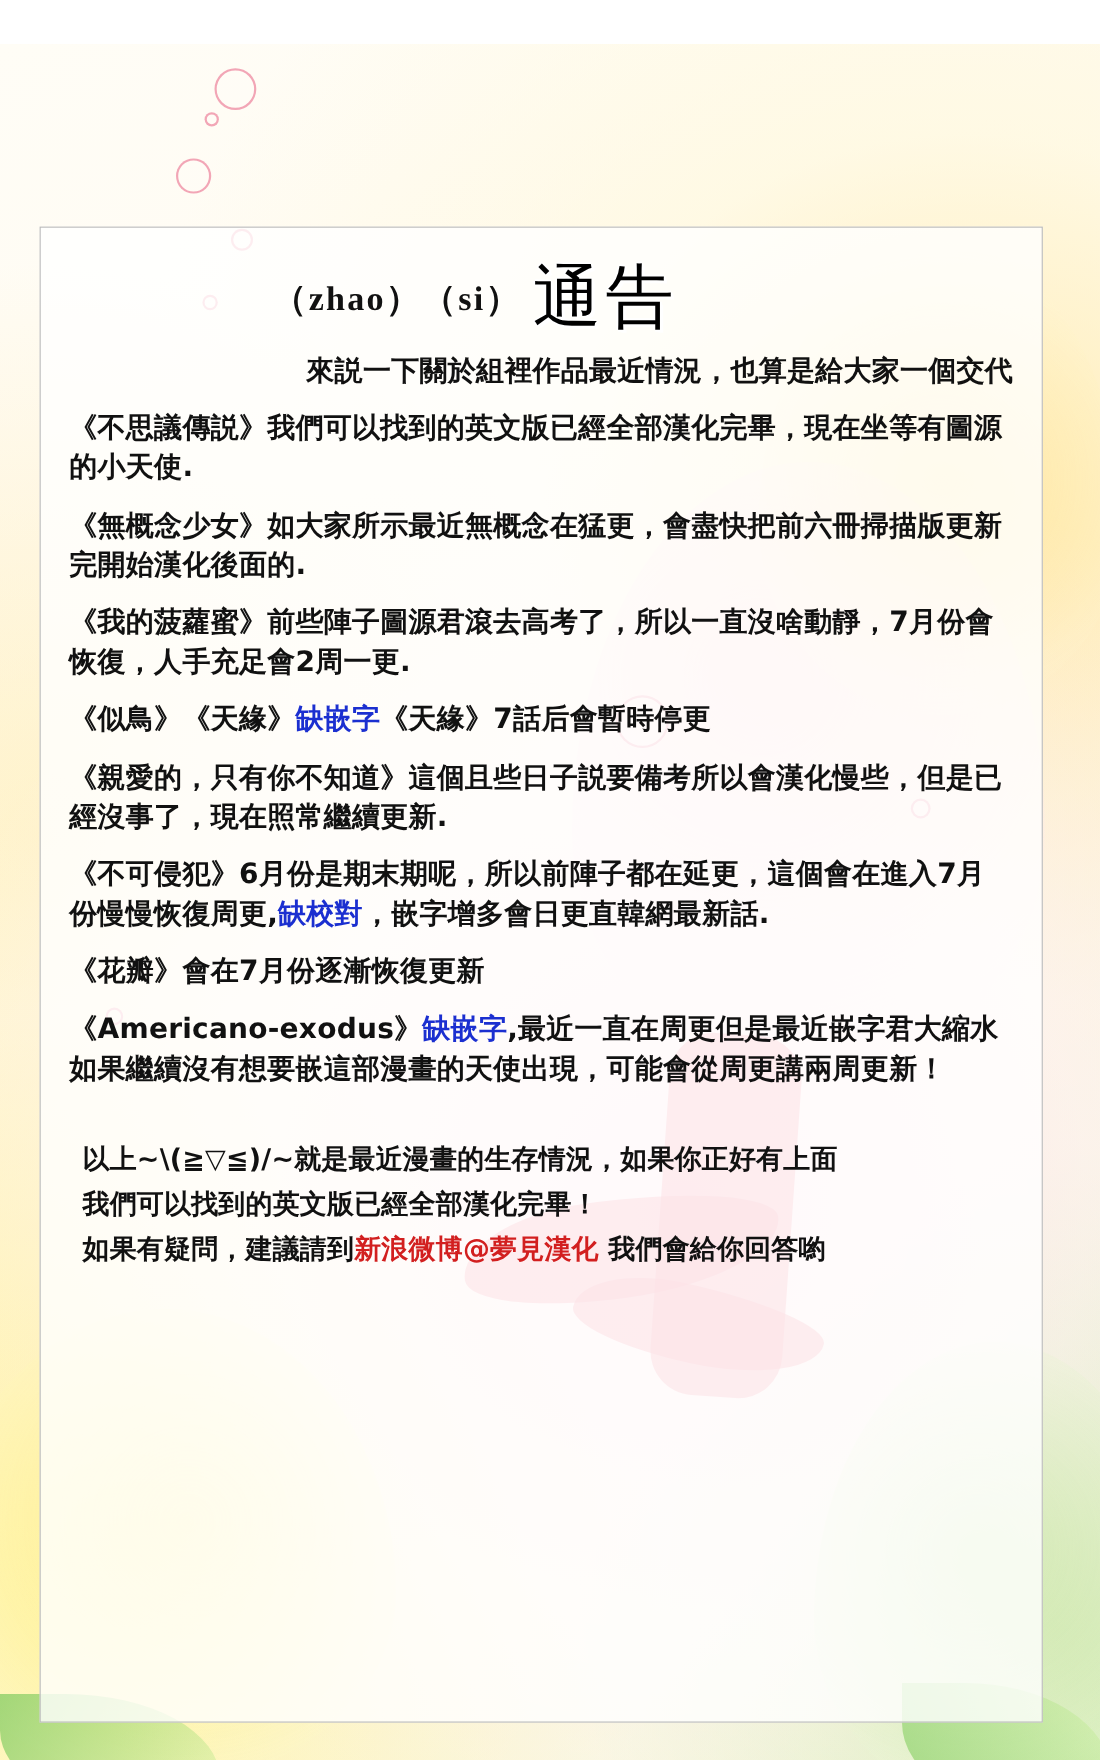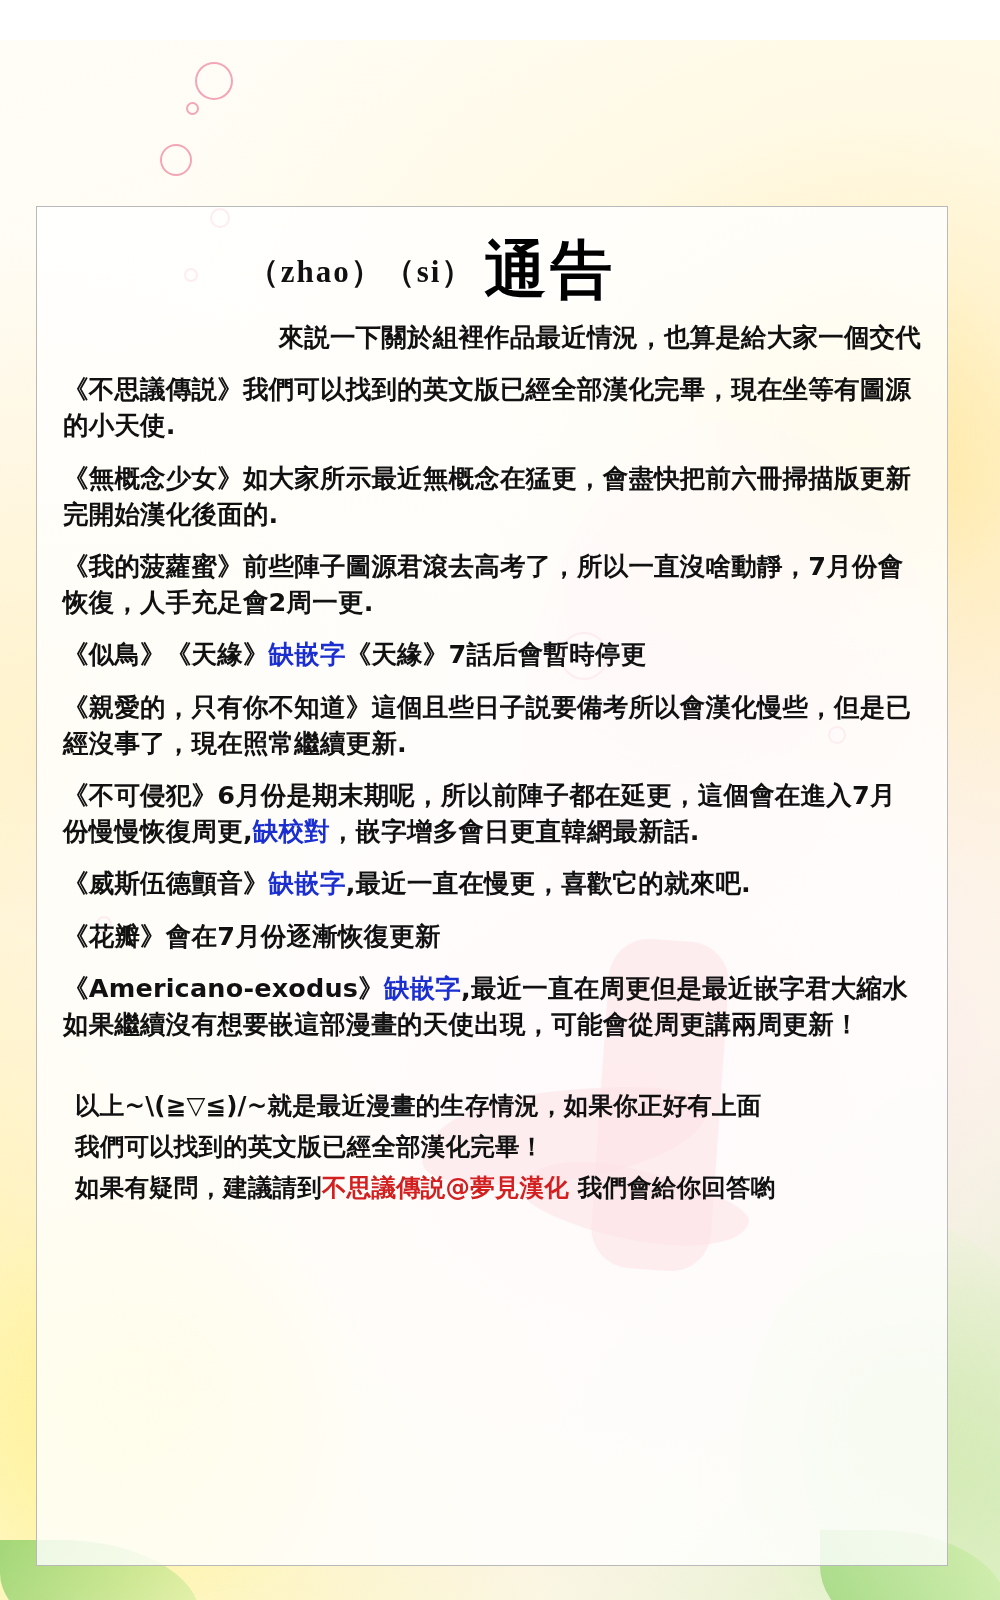--- a/index.html
+++ b/index.html
@@ -76,21 +76,21 @@
     font-family: "Liberation Serif", serif;
     font-size: 31px;
     font-weight: 700;
     letter-spacing: 2px;
     color: #111;
     padding-bottom: 8px;
   }
   .title-main {
     font-family: "DejaVu Sans", sans-serif;
     font-size: 62px;
-    font-weight: 700;
+    font-weight: 400;
     color: #000;
     letter-spacing: 4px;
     line-height: 1;
     margin-left: 10px;
     text-shadow:
       2px 0 0 #fff, -2px 0 0 #fff, 0 2px 0 #fff, 0 -2px 0 #fff,
       3px 3px 0 rgba(255,255,255,0.9);
   }
 
   .body-text {
@@ -147,27 +147,26 @@
     </div>
 
     <div class="body-text">
       <p class="para first"><span>來説一下關於組裡作品最近情況，也算是給大家一個交代</span></p>
       <p class="para"><span>《不思議傳説》我們可以找到的英文版已經全部漢化完畢，現在坐等有圖源的小天使.</span></p>
       <p class="para"><span>《無概念少女》如大家所示最近無概念在猛更，會盡快把前六冊掃描版更新完開始漢化後面的.</span></p>
       <p class="para"><span>《我的菠蘿蜜》前些陣子圖源君滾去高考了，所以一直沒啥動靜，7月份會恢復，人手充足會2周一更.</span></p>
       <p class="para"><span>《似鳥》《天緣》</span><span style="color: rgb(27, 47, 208);">缺嵌字</span><span>《天緣》7話后會暫時停更</span></p>
       <p class="para"><span>《親愛的，只有你不知道》這個且些日子説要備考所以會漢化慢些，但是已經沒事了，現在照常繼續更新.</span></p>
       <p class="para"><span>《不可侵犯》6月份是期末期呢，所以前陣子都在延更，這個會在進入7月份慢慢恢復周更,</span><span style="color: rgb(27, 47, 208);">缺校對</span><span>，嵌字增多會日更直韓網最新話.</span></p>
-      <p class="para"><span>《威斯伍德顫音》</span><span style="color: rgb(27, 47, 208);">缺嵌字</span><span>,最近一直在慢更，喜歡它的就來吧.</span></p>
       <p class="para"><span>《花瓣》會在7月份逐漸恢復更新</span></p>
       <p class="para"><span>《Americano-exodus》</span><span style="color: rgb(27, 47, 208);">缺嵌字</span><span>,最近一直在周更但是最近嵌字君大縮水如果繼續沒有想要嵌這部漫畫的天使出現，可能會從周更講兩周更新！</span></p>
 
       <div class="footer-block">
         <p class="footer-line">以上~\(≧▽≦)/~就是最近漫畫的生存情況，如果你正好有上面</p>
         <p class="footer-line">我們可以找到的英文版已經全部漢化完畢！</p>
         <p class="footer-line">
-          <span>如果有疑問，建議請到</span><span class="red">不思議傳説@夢見漢化</span><span> 我們會給你回答喲</span>
+          <span>如果有疑問，建議請到</span><span class="red">新浪微博@夢見漢化</span><span> 我們會給你回答喲</span>
         </p>
       </div>
     </div>
 
   </div>
 </div>
 
 </body></html>

